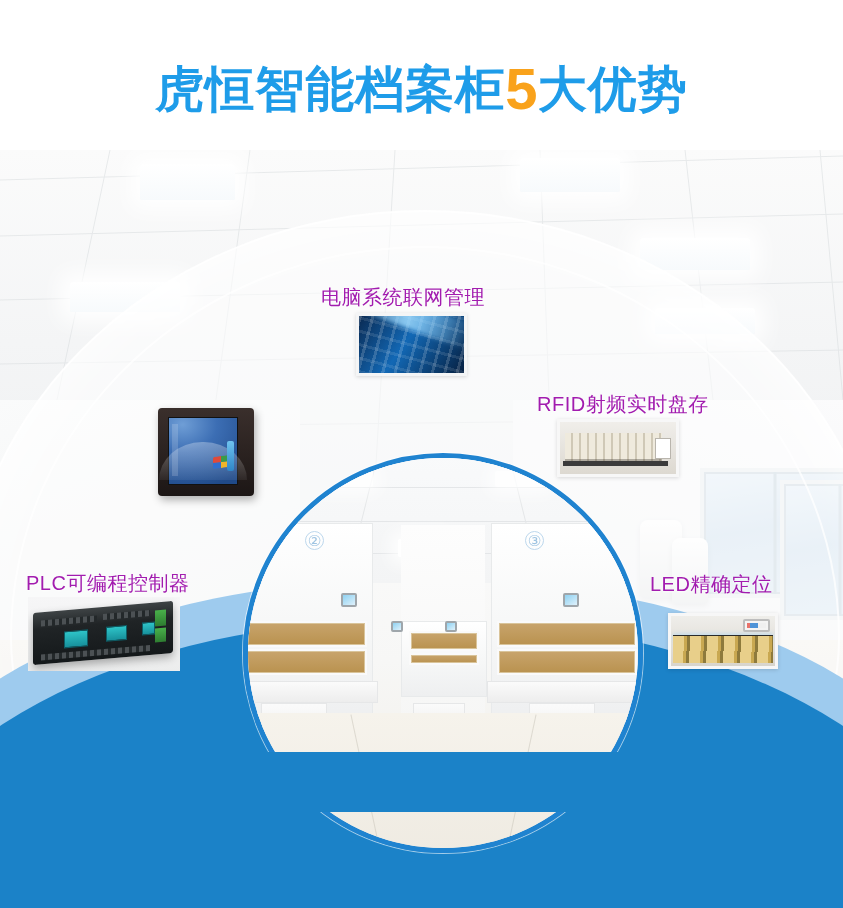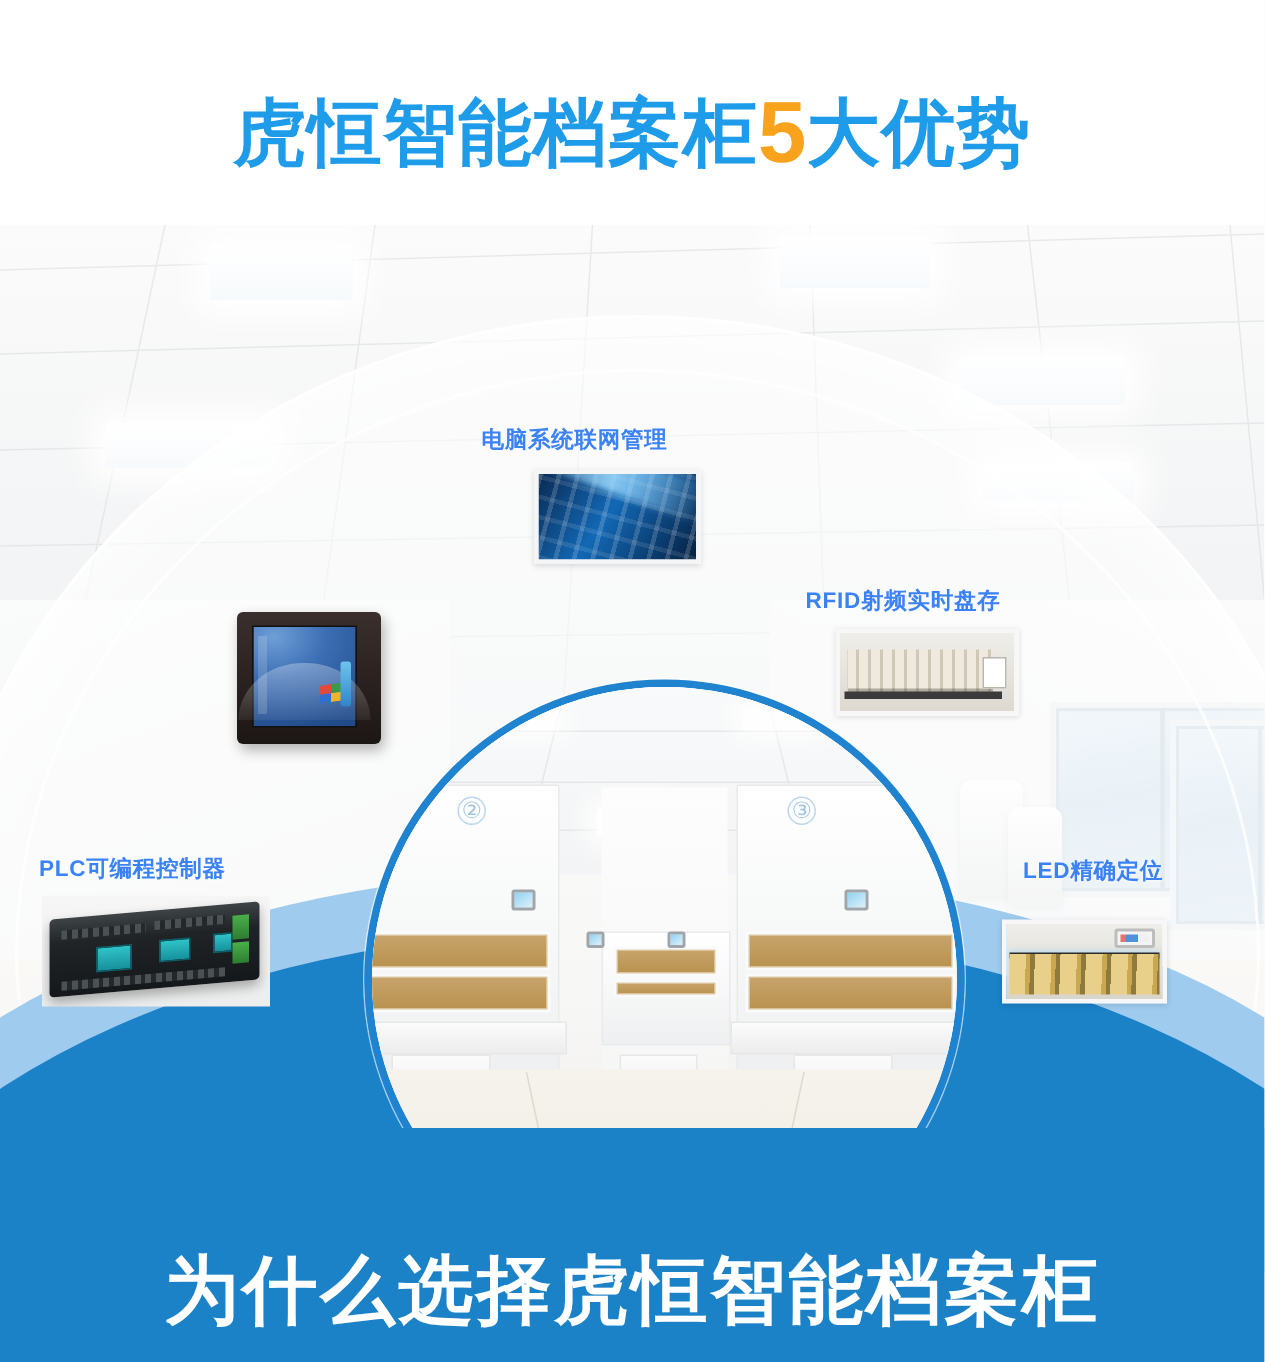--- a/index.html
+++ b/index.html
@@ -183,23 +183,23 @@
   .tilefloor {
     position:absolute; left:0; bottom:0; width:100%; height:140px;
     background:
       linear-gradient(180deg,#f6f3ec 0%,#efebe2 100%);
   }
   .tileline{ position:absolute; background:rgba(200,196,186,.55); }
 
   
   .feat-label {
     position:absolute;
-    color:#3b82f6;
-    font-weight:bold;
-    font-size:15px;
+    color:#a21caf;
+    font-weight:normal;
+    font-size:20px;
     white-space:nowrap;
     z-index:35;
     text-shadow:0 1px 2px rgba(255,255,255,.85);
     letter-spacing:.5px;
   }
 
   
   .thumb {
     position:absolute;
     z-index:34;
@@ -491,22 +491,19 @@
 
   <div class="thumb thumb-led" style="left:668px;top:613px;width:110px;height:56px;">
     <div class="led-strip"></div>
     <div class="led-folders"></div>
     <div class="led-mon"></div>
   </div>
 
   <div class="feat-label" style="left:321px;top:284px;">电脑系统联网管理</div>
   <div class="feat-label" style="left:537px;top:391px;">RFID射频实时盘存</div>
   <div class="feat-label" style="left:26px;top:570px;">PLC可编程控制器</div>
-  <div class="feat-label" style="left:650px;top:571px;margin-left:32px;">LED精确定位</div>
+  <div class="feat-label" style="left:650px;top:571px;">LED精确定位</div>
 
   <div class="wave-light"></div>
   <div class="wave-main"></div>
   <div class="banner-pad"></div>
-  <div class="bottom-banner">
-    <span class="bb-text">为什么选择虎恒智能档案柜</span>
-  </div>
 
 </div>
 
 </body></html>

